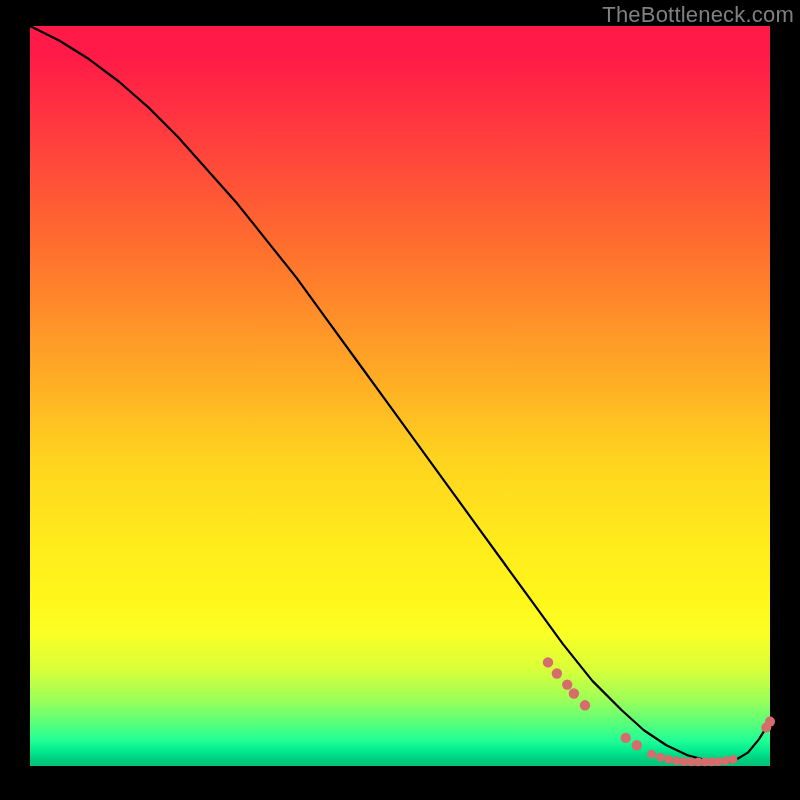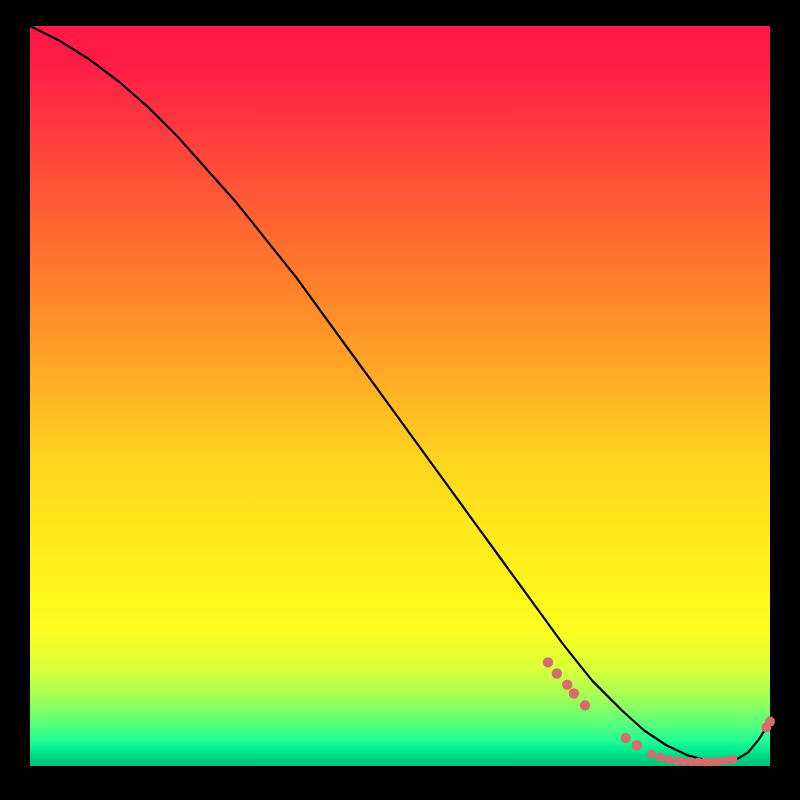--- a/index.html
+++ b/index.html
@@ -78,20 +78,21 @@
   }
   .pt {
     fill: #d66c6c;
     stroke: none;
   }
 </style>
 </head>
 <body>
 <div class="wrap">
 
+  <div class="watermark">TheBottleneck.com</div>
 
   <div class="plot-outer">
     <div class="plot">
       <div class="gradient"></div>
       <svg class="overlay" viewBox="0 0 740 740" preserveAspectRatio="none">
         <path id="curve-path" class="curve" d="M0.00 0.00 L29.60 14.80 L59.20 33.30 L88.80 55.50 L118.40 81.40 L148.00 111.00 L177.60 144.30 L207.20 177.60 L236.80 214.60 L266.40 251.60 L296.00 292.30 L325.60 333.00 L355.20 373.70 L384.80 414.40 L414.40 455.10 L444.00 495.80 L473.60 536.50 L503.20 577.20 L532.80 617.90 L562.40 654.90 L592.00 684.50 L614.20 704.48 L636.40 719.28 L658.60 729.64 L680.80 735.56 L703.00 735.56 L717.80 726.68 L728.90 713.36 L740.00 695.60" stroke="#000000"></path>
         <g id="points">
             <circle cx="518.00" cy="636.40" r="5.20" class="pt" fill="#d66c6c"></circle>
             <circle cx="526.88" cy="647.50" r="5.20" class="pt" fill="#d66c6c"></circle>
             <circle cx="537.24" cy="658.60" r="5.20" class="pt" fill="#d66c6c"></circle>

